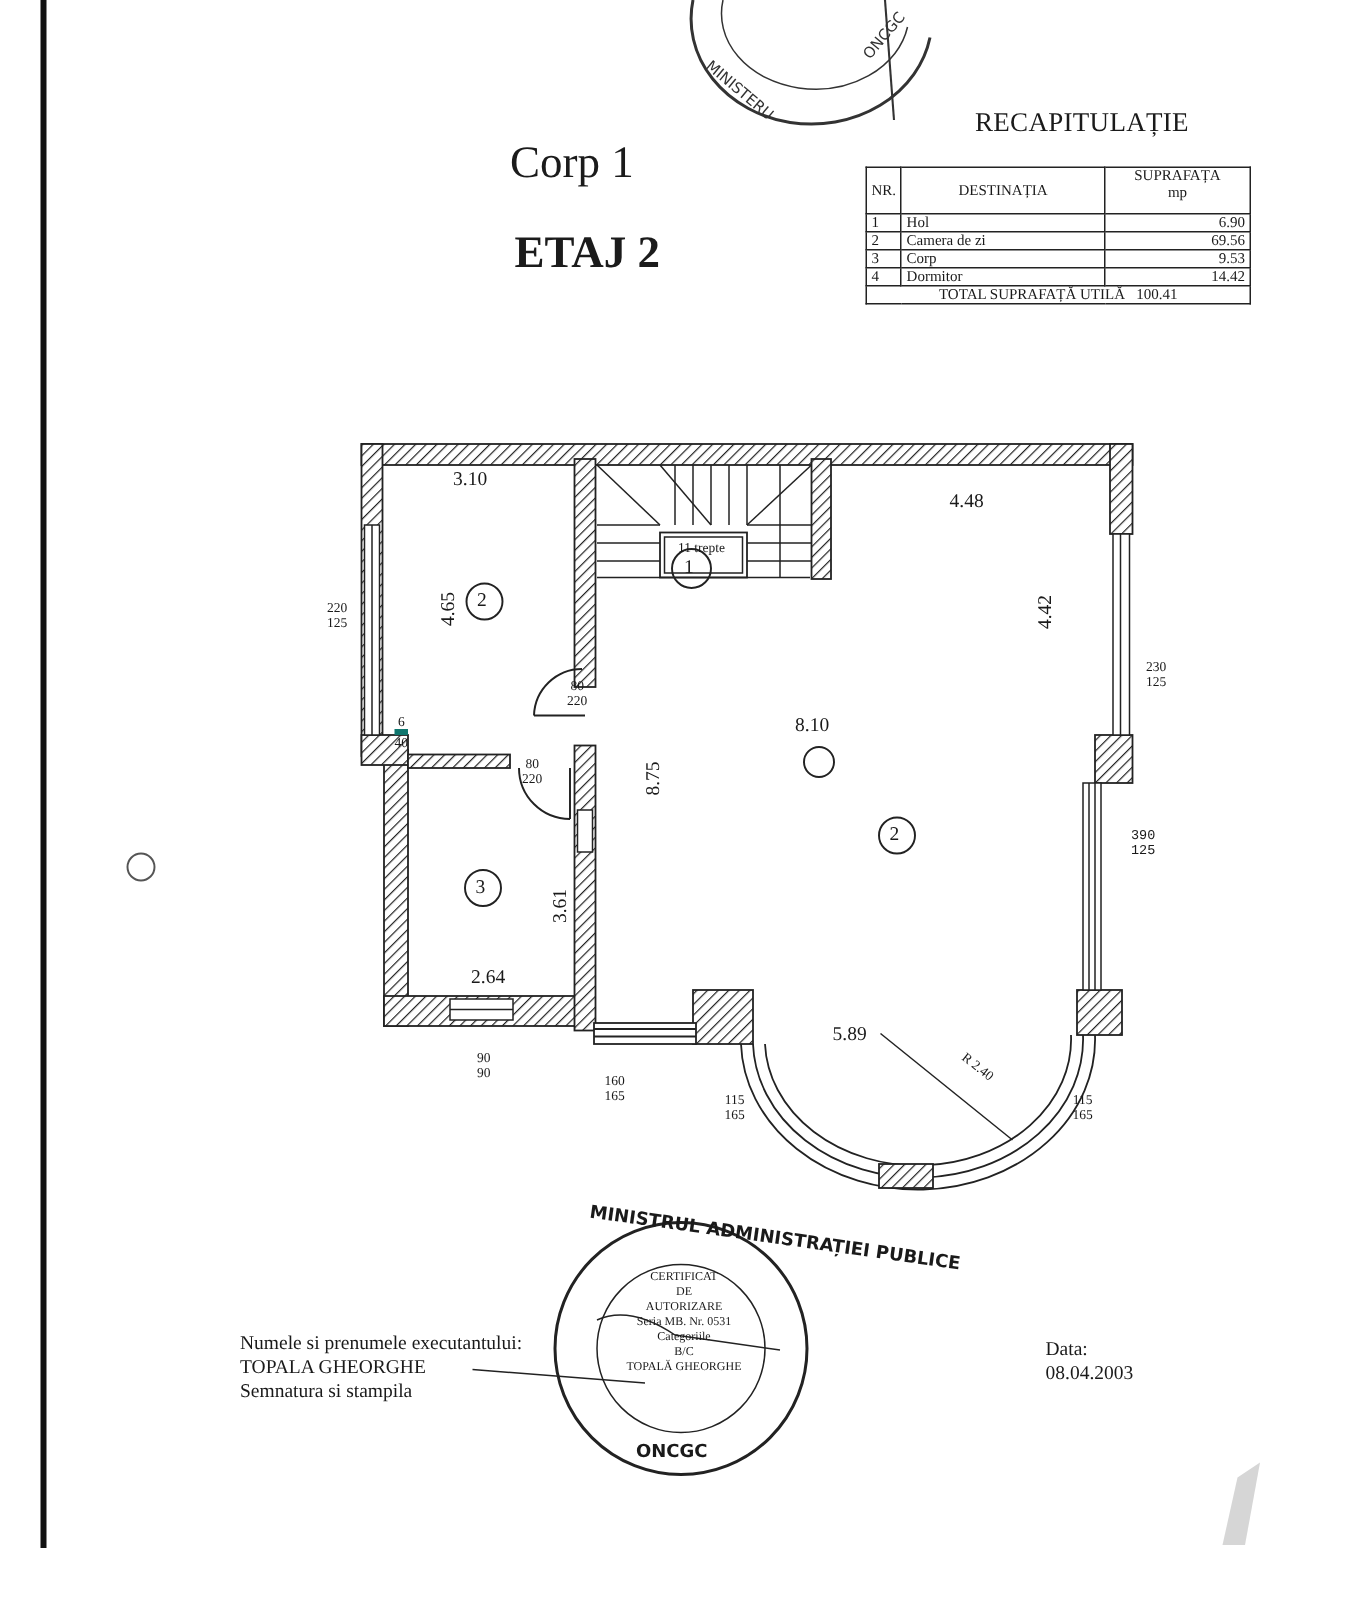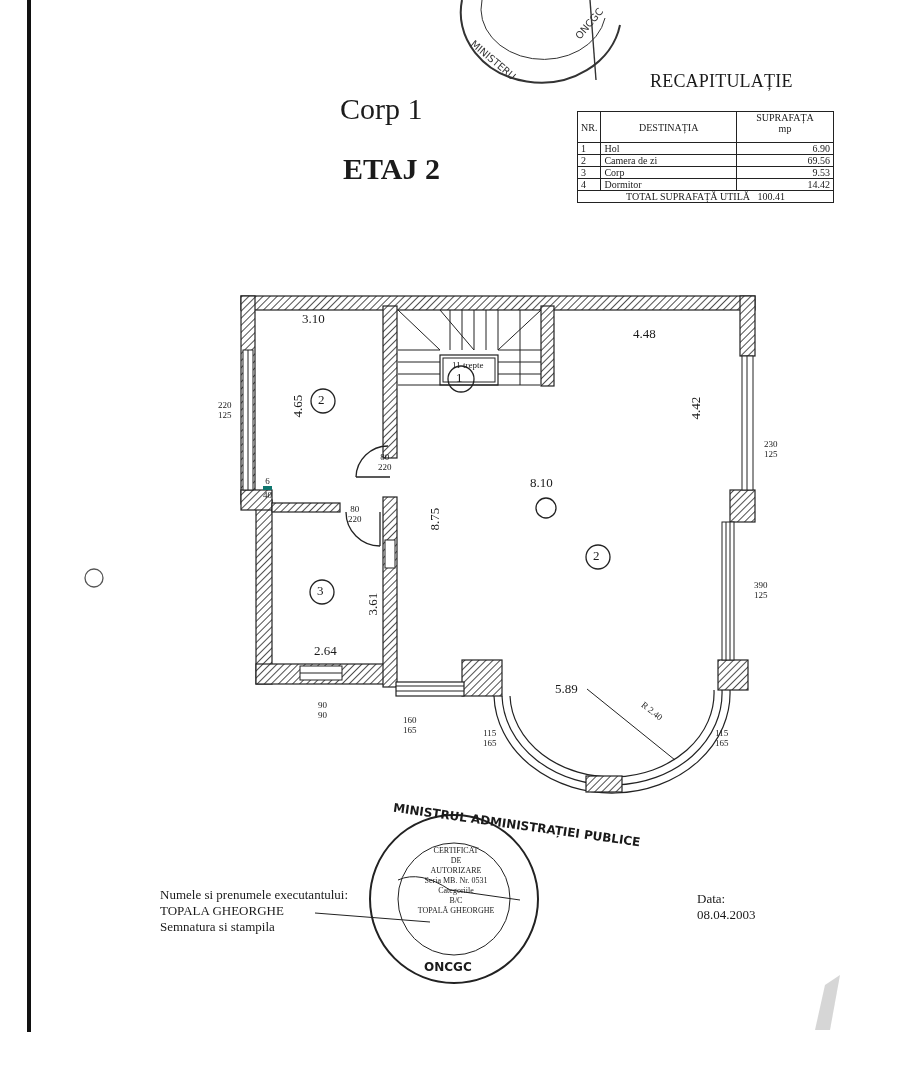--- a/index.html
+++ b/index.html
@@ -209,21 +209,21 @@
 <div class="abs small" style="left:640px; top:706px; transform:rotate(38deg);">R 2.40</div>
 
 <div class="abs small" style="left:218px; top:400px; text-align:center;">
     <div>220</div>
     <div>125</div>
   </div>
 <div class="abs small" style="left:764px; top:411px; text-align:left;margin-top:28px;">
     <div>230</div>
     <div>125</div>
   </div>
-<div class="abs small" style="left:754px; top:580px; text-align:center;">
+<div class="abs small" style="left:754px; top:552px; text-align:center;font-family:Liberation Mono, monospace;">
     <div>390</div>
     <div>125</div>
   </div>
 <div class="abs small" style="left:263px; top:476px; text-align:center;">
     <div>6</div>
     <div style="border-top:4px solid #0f766e;">40</div>
   </div>
 <div class="abs small" style="left:378px; top:452px; text-align:center;">
     <div>80</div>
     <div>220</div>

